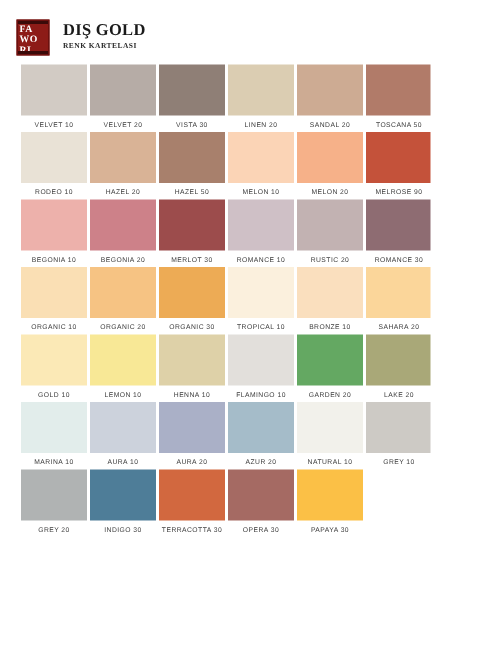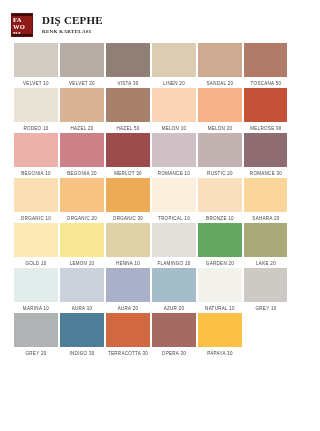--- a/index.html
+++ b/index.html
@@ -147,21 +147,21 @@
     <div id="logo">
       <div class="bar-top"></div>
       <div class="logo-lines">
         <span>FA</span>
         <span>WO</span>
         <span>RI</span>
       </div>
       <div class="bar-bottom"></div>
     </div>
     <div id="title-block">
-      <div id="main-title">DIŞ CEPHE</div>
+      <div id="main-title">DIŞ GOLD</div>
       <div id="sub-title">RENK KARTELASI</div>
     </div>
   </div>
 
   <div id="grid">
       <div class="swatch-row">
         <div class="swatch-cell">
           <div class="swatch-chip" style="background: rgb(210, 203, 196);"></div>
           <div class="swatch-label">VELVET 10</div>
         </div>

